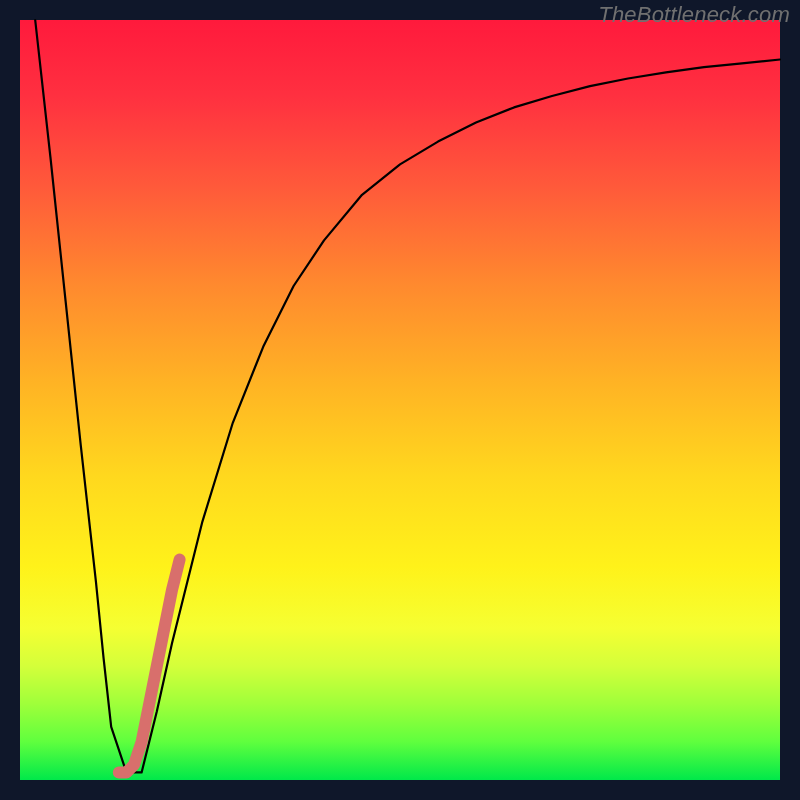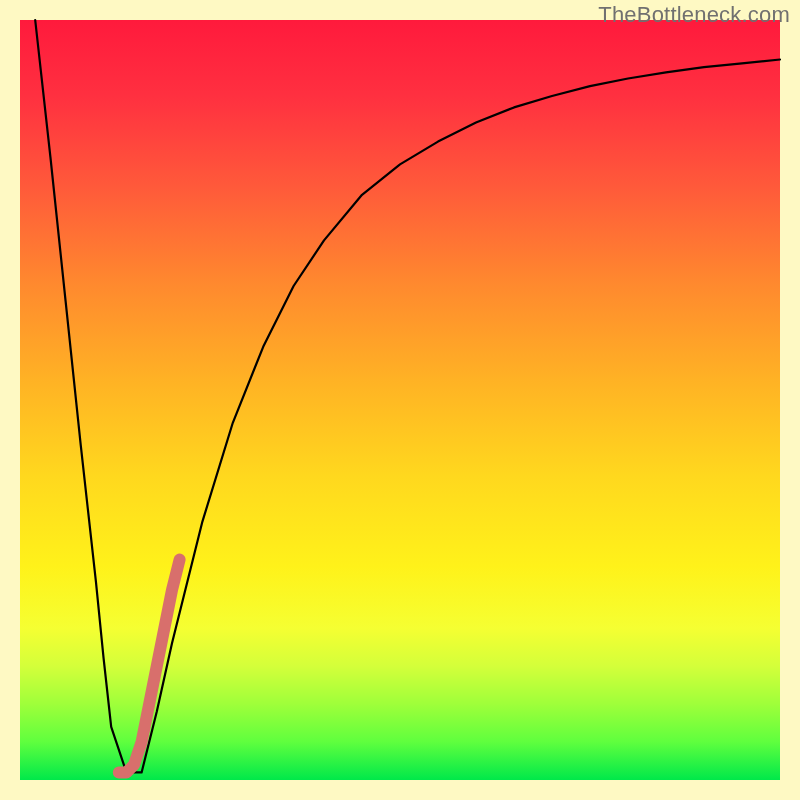--- a/index.html
+++ b/index.html
@@ -7,21 +7,22 @@
     padding: 0;
     width: 800px;
     height: 800px;
     background: #000;
     font-family: Arial, Helvetica, sans-serif;
   }
   .frame {
     position: relative;
     width: 800px;
     height: 800px;
-    background: #fef9c3;
+    background: #0f172a;
+    font-style: italic;
   }
   .plot-area {
     position: absolute;
     left: 20px;
     top: 20px;
     width: 760px;
     height: 760px;
     
     background: linear-gradient(
       to bottom,

